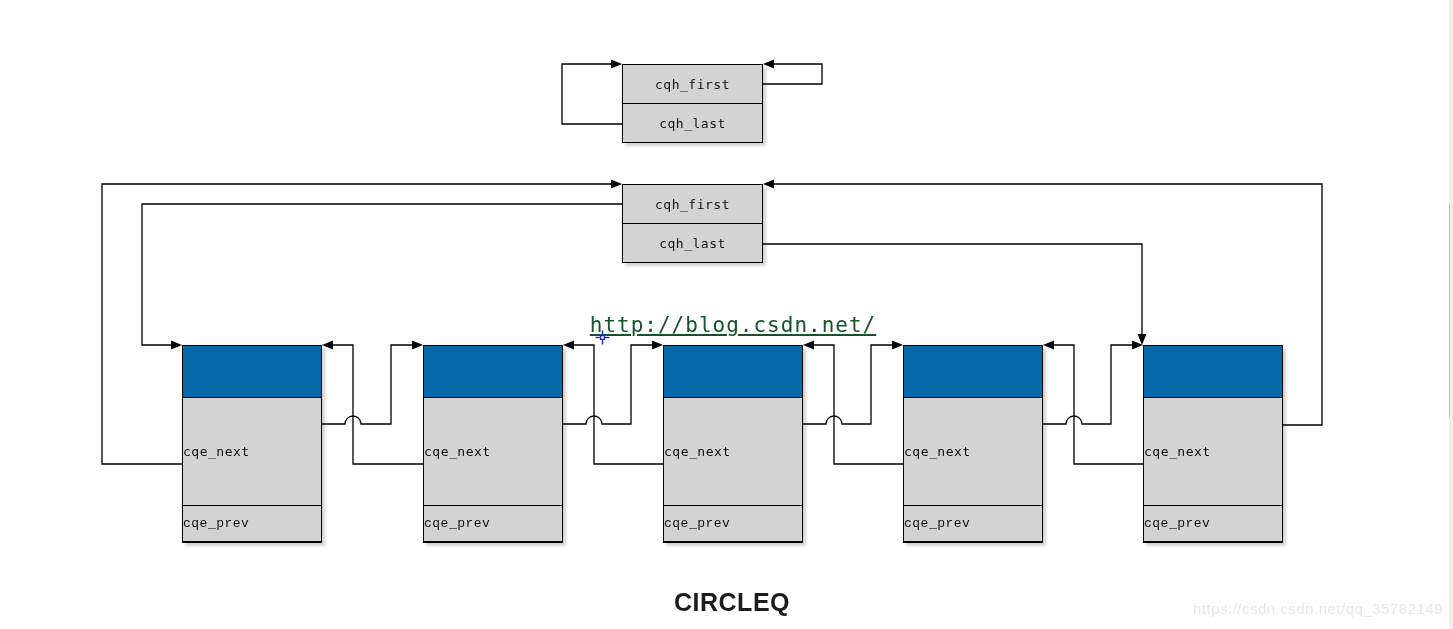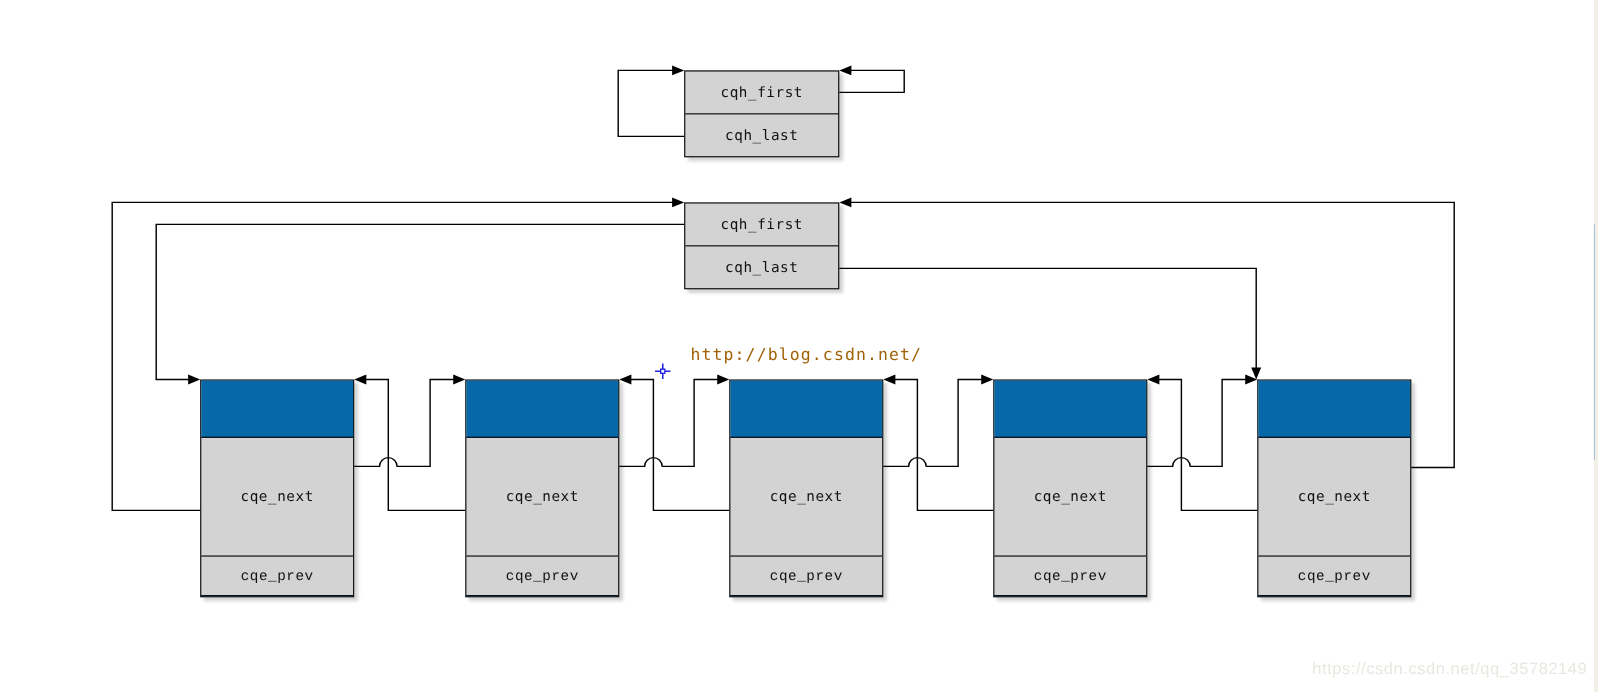--- a/index.html
+++ b/index.html
@@ -22,29 +22,30 @@
 
   .node{
     position:absolute;width:140px;height:198px;top:345px;box-sizing:border-box;
     border:1.6px solid #000;background:#d3d3d3;z-index:2;
     box-shadow:3px 3px 3px rgba(0,0,0,0.18);
     display:flex;flex-direction:column;
   }
   .node .band{background:#0768a7;}
   .node .band.top{height:57px;border-bottom:1.4px solid #000;}
   .node .band.bottom{flex:1;border-top:1.4px solid #000;}
-  .node .cell{height:39px;display:flex;align-items:center;justify-content:center;margin-top:36px;}
+  .node .cell{height:39px;display:flex;align-items:center;justify-content:flex-start;margin-top:36px;}
   .node .cell.prev{border-top:1.4px solid #000;font-family:Liberation Mono, monospace;}
 
   .cell-label{font-size:13px;color:#111;letter-spacing:0.5px;white-space:pre;}
 
   .wm-center{
     position:absolute;left:560px;top:313px;width:346px;text-align:center;z-index:1;
-    font-size:15px;letter-spacing:1px;color:#a16207;
+    font-size:21px;letter-spacing:1px;color:#14532d;
     font-family:"DejaVu Sans Mono","Liberation Mono",monospace;
+    text-decoration:underline;
   }
   .wm-corner{
     position:absolute;right:10px;top:600px;z-index:1;
     font-size:15px;color:#e9e7e0;letter-spacing:0.5px;
     font-family:"Liberation Sans","DejaVu Sans",sans-serif;
   }
   .title{
     position:absolute;left:582px;top:588px;width:300px;text-align:center;z-index:2;
     font-family:"Liberation Sans","DejaVu Sans",sans-serif;
     font-weight:bold;font-size:25px;color:#1e1c1a;letter-spacing:0.5px;
@@ -171,20 +172,21 @@
       <span class="cell-label">cqe_next</span>
     </div>
     <div class="cell prev">
       <span class="cell-label">cqe_prev</span>
     </div>
     <div class="band bottom"></div>
   </div>
 
   <div class="wm-center">http://blog.csdn.net/</div>
   <div class="wm-corner">https://csdn.csdn.net/qq_35782149</div>
+  <div class="title">CIRCLEQ</div>
 
   <div class="cursor-plus">
     <svg width="15" height="15" viewBox="0 0 15 15">
       <line x1="0.5" y1="7.5" x2="14.5" y2="7.5" stroke="#2222dd" stroke-width="1.4"></line>
       <line x1="7.5" y1="0.5" x2="7.5" y2="14.5" stroke="#2222dd" stroke-width="1.4"></line>
       <rect x="5.6" y="5.6" width="3.8" height="3.8" fill="#eef2ff" stroke="#2222dd" stroke-width="1.2"></rect>
     </svg>
   </div>
 
   <div class="scrollbar-track"></div>

